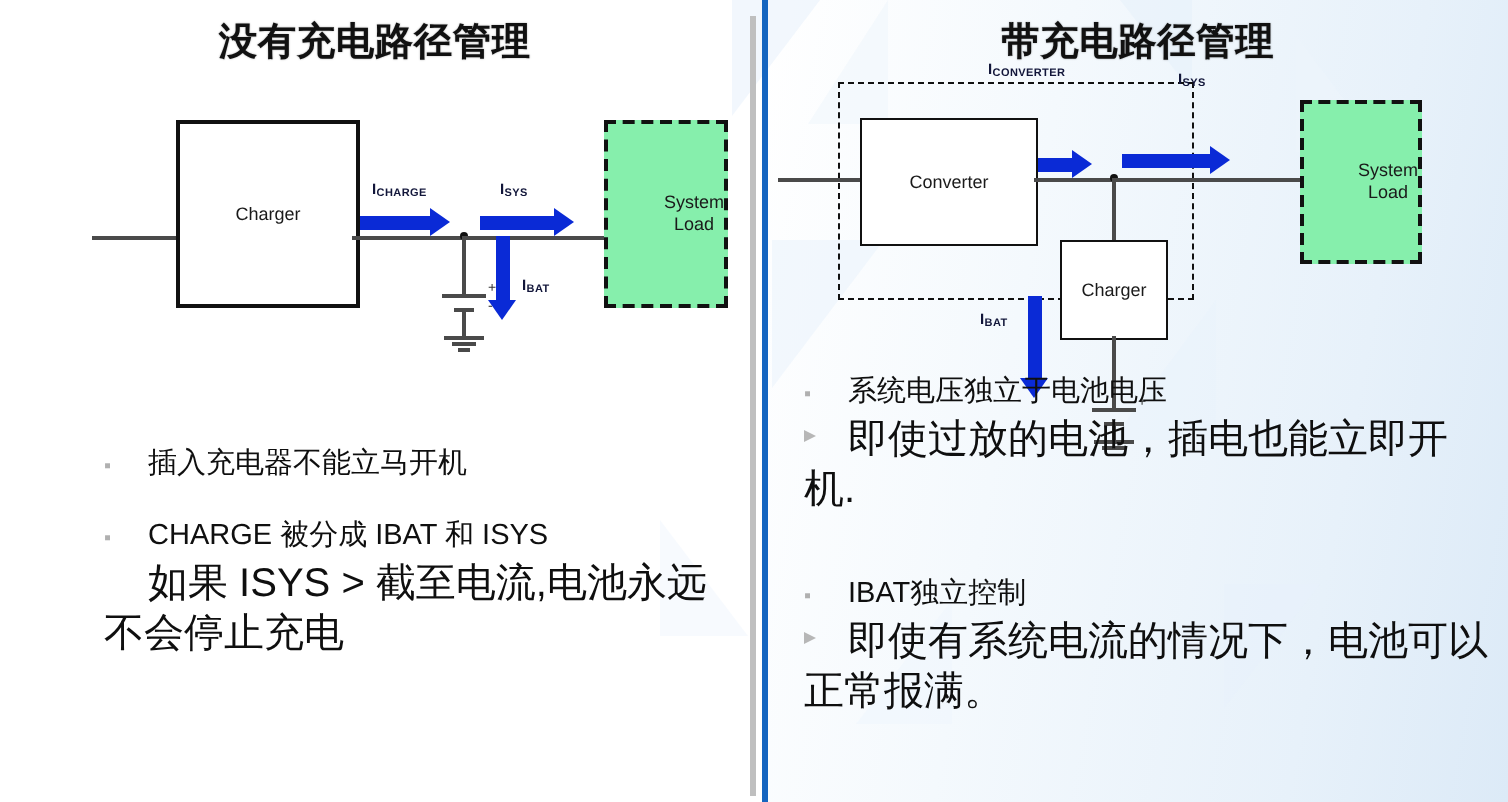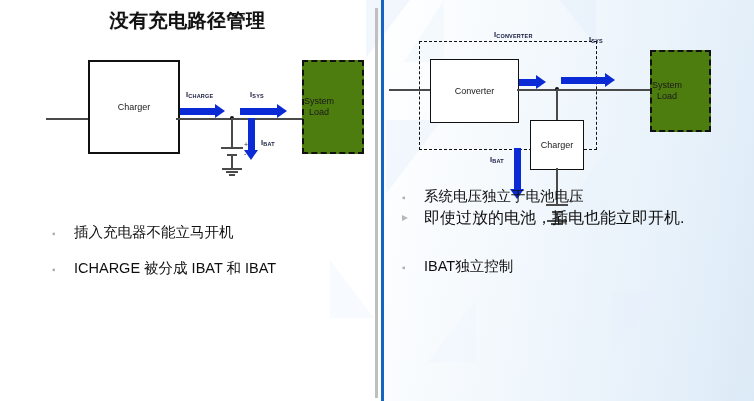--- a/index.html
+++ b/index.html
@@ -39,22 +39,22 @@
 
   
   .diagram{position:absolute;}
   .box{
     position:absolute;background:#ffffff;border:2px solid #111;
     display:flex;align-items:center;justify-content:center;
     font-size:9px;color:#1a1a1a;
   }
   .box.thin{border-width:1.5px;}
   .box-dashed{
-    position:absolute;background:#4d7c0f;border:2px dashed #111;
-    display:flex;align-items:center;justify-content:flex-start;
+    position:absolute;background:#86efac;border:2px dashed #111;
+    display:flex;align-items:center;justify-content:flex-end;
     text-align:center;font-size:9px;color:#1a1a1a;line-height:1.25;
   }
   .dash-group{position:absolute;border:1.5px dashed #111;background:transparent;}
   .wire{position:absolute;background:#4a4a4a;}
   .wire-h{height:1.5px;}
   .wire-v{width:1.5px;}
   .node{position:absolute;width:4px;height:4px;border-radius:50%;background:#111;}
 
   .ilabel{
     position:absolute;font-size:7.5px;color:#12163a;font-weight:600;
@@ -91,21 +91,21 @@
     position:absolute;left:0;top:7px;color:#b0b0b0;font-size:10px;line-height:1;
   }
   .bline .bul-tri{
     position:absolute;left:0;top:7px;width:0;height:0;
     border-top:3.5px solid transparent;border-bottom:3.5px solid transparent;
     border-left:6px solid #b7b7b7;
   }
   .bline .txt{display:block;}
   .lvl1{font-size:14.5px;line-height:1.5;padding-left:22px;}
   .lvl1 .txt{text-indent:0;}
-  .lvl2{font-size:16px;line-height:1.28;padding-left:0px;}
+  .lvl2{font-size:20px;line-height:1.28;padding-left:0px;}
   .lvl2 .txt{text-indent:22px;}
   .spacer{display:block;height:14px;}
 </style>
 </head>
 <body>
 
 <div class="slide">
 
   <div class="bg-base"></div>
   <div class="bg-right-tint"></div>
@@ -179,28 +179,32 @@
       <div class="bline lvl1">
         <span class="bul">▪</span>
         <span class="txt">插入充电器不能立马开机</span>
       </div>
 
 
       <div class="spacer"></div>
 
       <div class="bline lvl1">
         <span class="bul">▪</span>
-        <span class="txt">ICHARGE 被分成 IBAT 和 IBAT</span>
-      </div>
-
+        <span class="txt">CHARGE 被分成 IBAT 和 ISYS</span>
+      </div>
+
+      <div class="bline lvl2">
+        <span class="txt">如果 ISYS &gt; 截至电流,电池永远不会停止充电</span>
+      </div>
     </div>
   </div>
 
   <div class="panel panel-right">
 
+    <div class="title title-right">带充电路径管理</div>
 
     <div class="diagram" style="left:0;top:30px;width:370px;height:170px;">
 
       <div class="dash-group" style="left:35px;top:11px;width:176px;height:107px;"></div>
 
       <div class="wire wire-h" style="left:5px;top:59px;width:43px;"></div>
 
       <div class="box thin" style="left:46px;top:29px;width:87px;height:62px;">
         <span>Converter</span>
       </div>
@@ -259,16 +263,20 @@
       </div>
 
       <div class="spacer"></div>
       <div class="spacer"></div>
 
       <div class="bline lvl1">
         <span class="bul">▪</span>
         <span class="txt">IBAT独立控制</span>
       </div>
 
+      <div class="bline lvl2">
+        <span class="bul-tri"></span>
+        <span class="txt">即使有系统电流的情况下，电池可以正常报满。</span>
+      </div>
     </div>
   </div>
 
 </div>
 
 </body></html>

